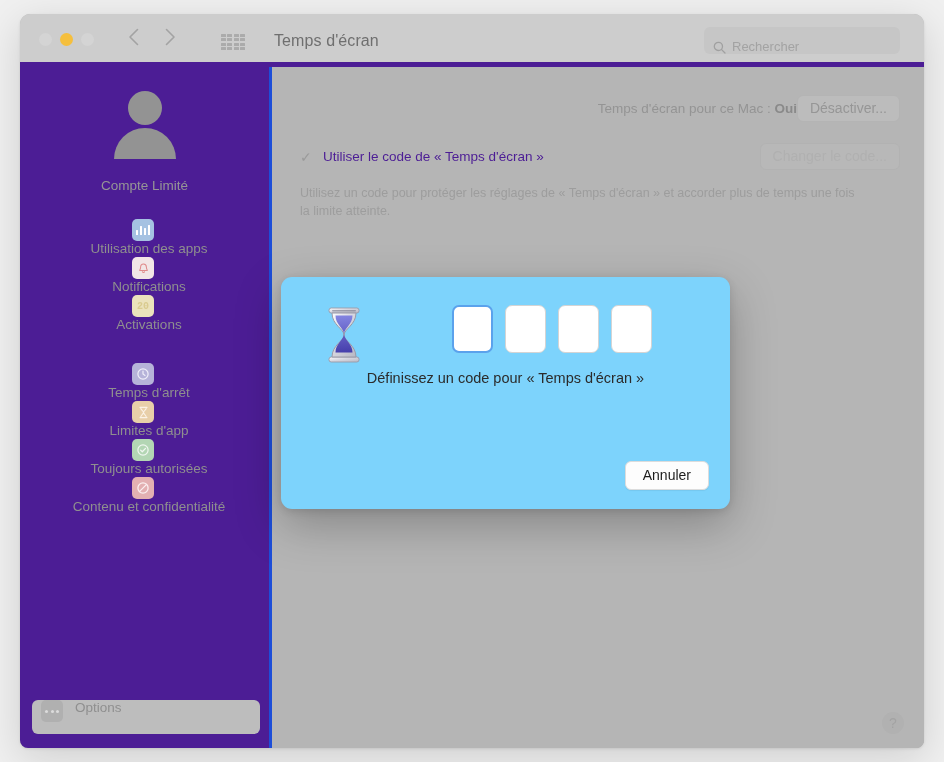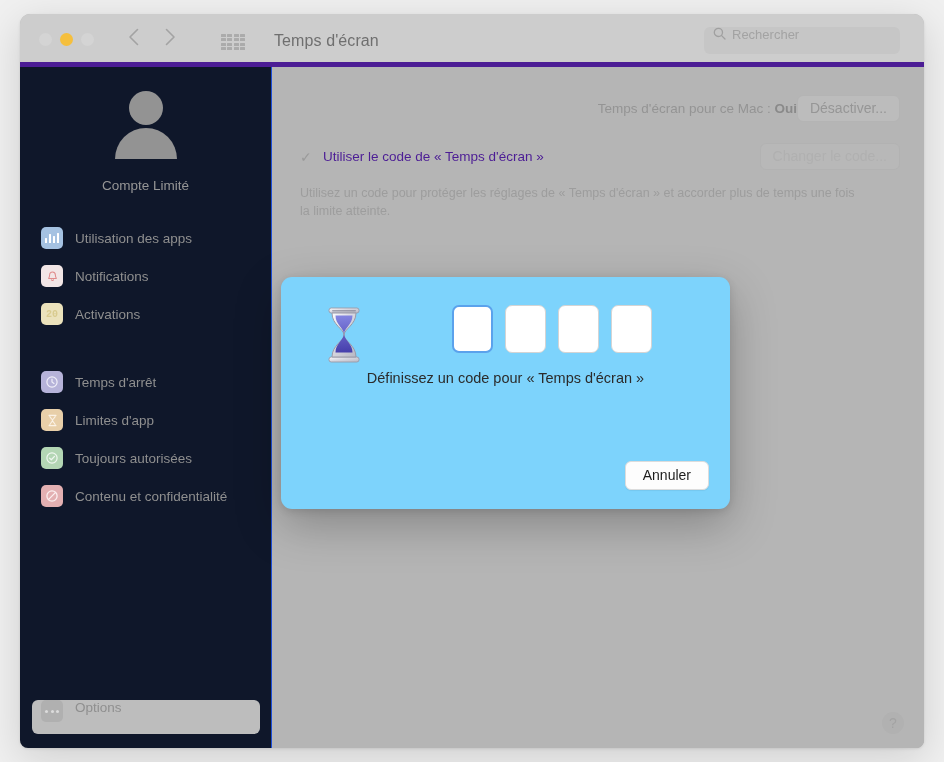--- a/index.html
+++ b/index.html
@@ -82,40 +82,40 @@
 
   #search-field {
     position: absolute;
     right: 24px;
     top: 13px;
     width: 196px;
     height: 27px;
     background: #c6c6c6;
     border-radius: 6px;
     display: flex;
-    align-items: flex-start;
+    align-items: flex-end;
     padding-left: 9px;
   }
   #search-field .mag { color: #a0a0a0; margin-right: 6px; display:flex; }
   #search-placeholder { font-size: 13px; color: #a3a3a3; }
 
   
   #body-area {
     position: relative;
     height: 681px;
     display: flex;
     background: #b5b5b5;
   }
 
   #sidebar {
     width: 252px;
     flex: 0 0 252px;
     position: relative;
-    background: #0f172a;
-    border-right: 1px solid #1d4ed8;
+    background: #4c1d95;
+    border-right: 3px solid #1d4ed8;
   }
 
   #profile { text-align: center; padding-top: 22px; }
   #avatar {
     width: 78px; height: 78px;
     margin: 0 auto;
     position: relative;
   }
   #avatar .head {
     position: absolute; left: 50%; top: 2px;
@@ -138,20 +138,21 @@
 
   .nav-group { margin-top: 26px; padding: 0 12px; }
   .nav-group.second { margin-top: 30px; }
 
   .nav-item {
     display: flex;
     align-items: center;
     height: 38px;
     padding-left: 9px;
     border-radius: 6px;
+    flex-direction: column;
   }
   .nav-icon {
     width: 22px; height: 22px;
     border-radius: 5px;
     flex: 0 0 22px;
     margin-right: 12px;
     position: relative;
     display: flex; align-items: center; justify-content: center;
     overflow: hidden;
   }

